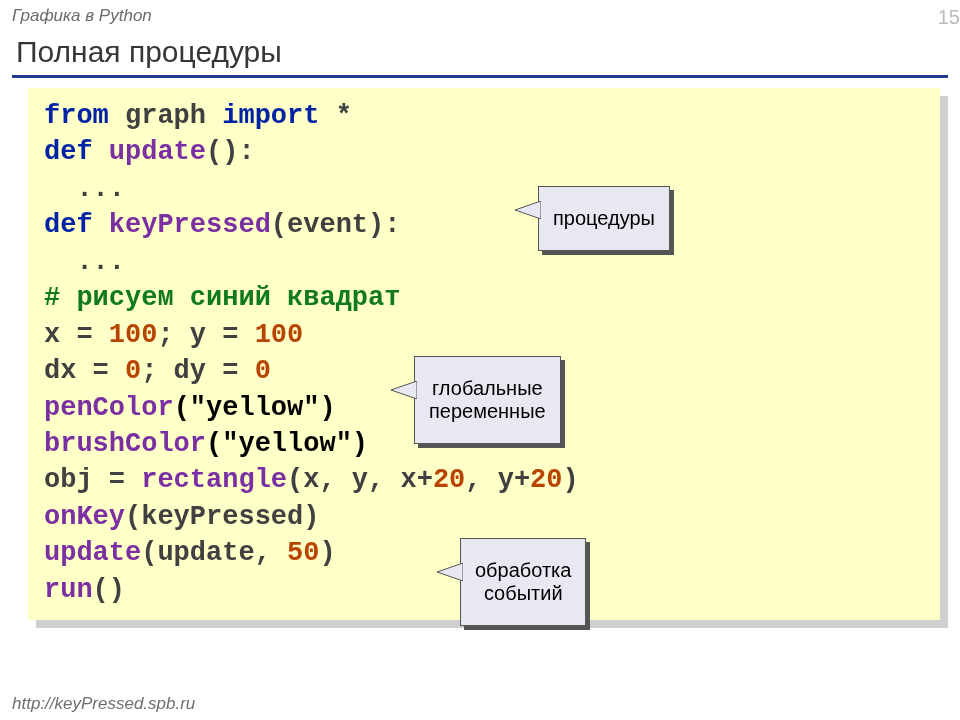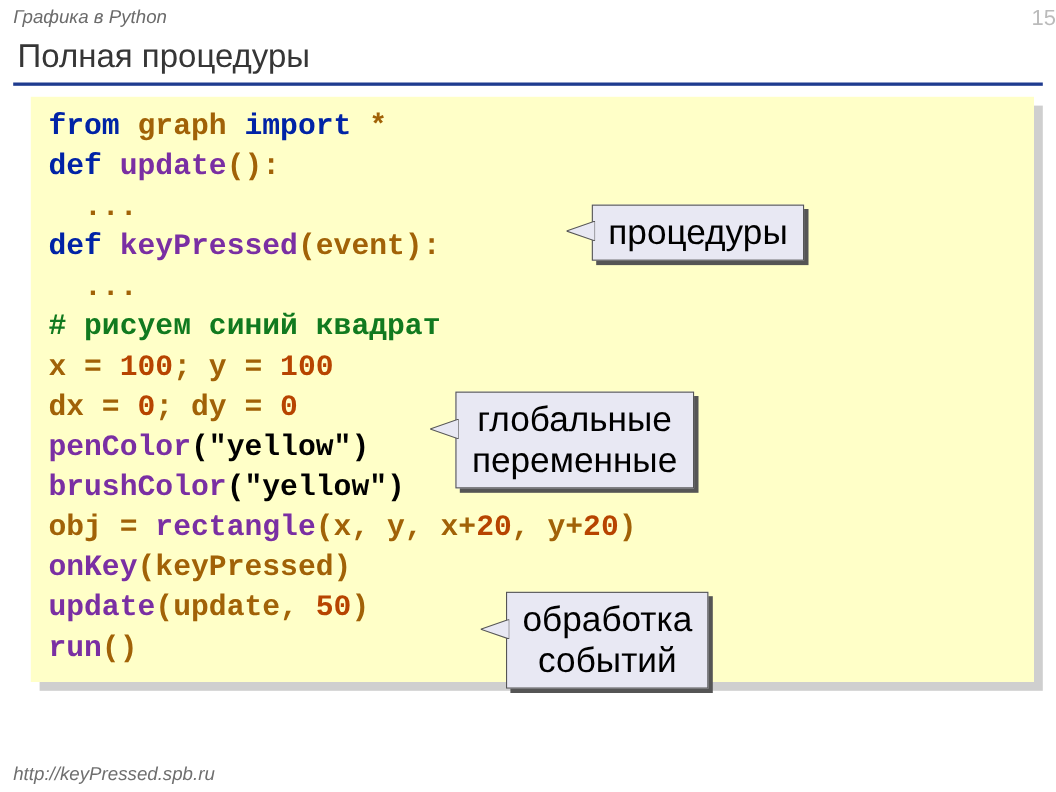--- a/index.html
+++ b/index.html
@@ -46,33 +46,33 @@
     font-weight: bold;
     font-size: 27px;
     line-height: 1.35;
     white-space: pre;
   }
   .kw   { color: #0023a6; }      
   .fn   { color: #7a2fa3; }      
   .num  { color: #b74400; }      
   .cmt  { color: #117a1f; }      
   .str  { color: #000; }
-  .txt  { color: #a16207; }
+  .txt  { color: #404040; }
   .brace {
     position: absolute;
     pointer-events: none;
   }
   .callout {
     position: absolute;
     background: #e8e8f3;
     border: 1px solid #555;
-    font-size: 32px;
+    font-size: 20px;
     text-align: center;
     line-height: 1.15;
-    padding: 6px 14px;
+    padding: 20px 14px;
     box-shadow: 4px 4px 0 #555;
     z-index: 3;
   }
   .footer {
     position: absolute; bottom: 6px;
     left: 12px; right: 12px;
     display: flex; justify-content: space-between;
     font-style: italic; color: #6f6f6f; font-size: 17px;
   }
 </style>

